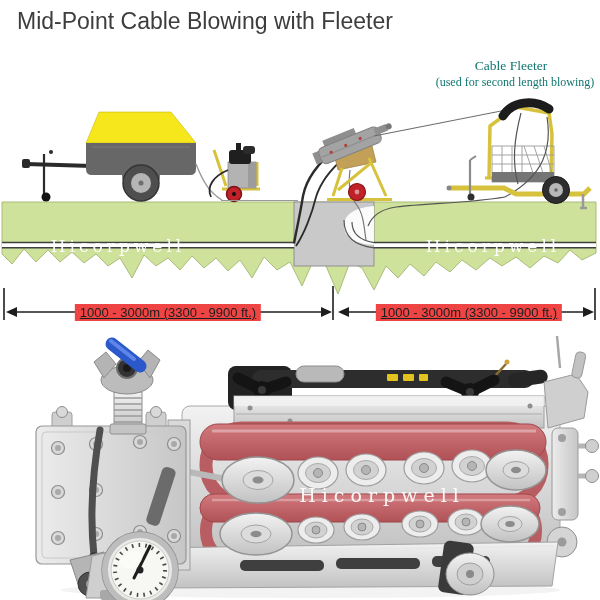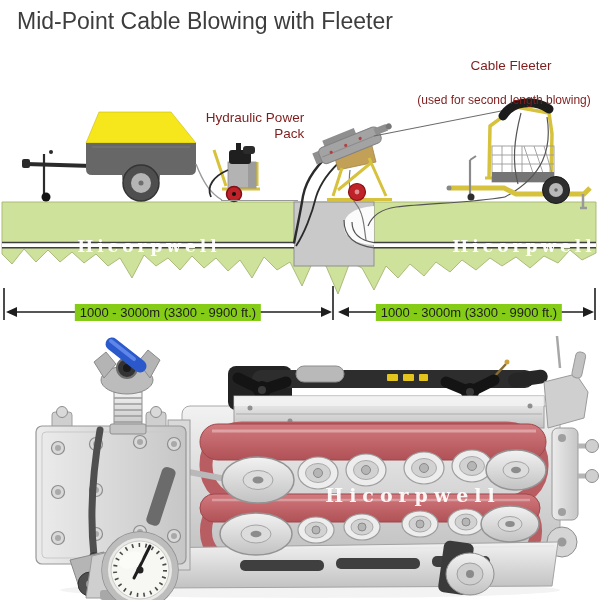--- a/index.html
+++ b/index.html
@@ -2,29 +2,29 @@
 <html><head>
 <meta charset="utf-8">
 <style>
   html,body{margin:0;padding:0;background:#fff;}
   .stage{position:relative;width:600px;height:600px;background:#fff;overflow:hidden;
          font-family:"Liberation Sans",sans-serif;border-radius:17px;}
   .stage svg{position:absolute;left:0;display:block;}
   #diagram-svg{top:0;}
   #photo-svg{top:332px;}
   .title{position:absolute;left:17px;top:8px;font-size:23px;color:#3d3d3d;white-space:nowrap;}
-  .lbl{position:absolute;transform:translateX(-50%);font-size:13.5px;color:#7f1d1d;
-       text-align:right;white-space:nowrap;line-height:16px;}
+  .lbl{position:absolute;transform:translateX(-50%);font-size:13.5px;color:#0f766e;
+       text-align:center;white-space:nowrap;line-height:16px;font-family:Liberation Serif, serif;}
   .lbl.small{font-size:12px;}
   .wm{position:absolute;transform:translateX(-50%);font-family:"DejaVu Serif","Liberation Serif",serif;
-      font-weight:700;color:rgba(255,255,255,0.95);white-space:nowrap;margin-left:31px;}
+      font-weight:400;color:rgba(255,255,255,0.95);white-space:nowrap;}
   .wm-ground{font-size:17px;letter-spacing:4px;}
   .wm-photo{font-size:19px;letter-spacing:6px;color:rgba(255,255,255,0.92);}
   .meas{position:absolute;transform:translateX(-50%);font-size:13px;color:#1e1e1e;
-        background:#84cc16;padding:0 5px;height:17px;line-height:17px;white-space:nowrap;}
+        background:#ef4444;padding:0 5px;height:17px;line-height:17px;white-space:nowrap;text-decoration:underline;}
 </style>
 </head>
 <body>
 
 <div class="stage">
 
 <svg id="diagram-svg" width="600" height="332" viewBox="0 0 600 332">
 
   <path d="M2,202 L596,202 L596,253 L582,260 L570,250 L558,263 L544,256 L530,268 L516,257 L502,266
        L490,258 L476,270 L462,260 L450,272 L436,262 L424,276 L410,264 L398,278 L386,266 L374,290
@@ -360,29 +360,25 @@
     <circle cx="140" cy="570" r="25" fill="none" stroke="#4a4a4a" stroke-width="4" stroke-dasharray="1.6 5.2"></circle>
     <line x1="134" y1="578" x2="150" y2="546" stroke="#1d1d1d" stroke-width="3" stroke-linecap="round"></line>
     <circle cx="140" cy="570" r="3.5" fill="#222"></circle>
     <ellipse cx="131" cy="560" rx="12" ry="8" fill="#ffffff" opacity="0.45" transform="rotate(-25 131 560)"></ellipse>
   </g>
 </svg>
 
 <div class="title">Mid-Point Cable Blowing with Fleeter</div>
 
 
-<div class="lbl" style="left:255px;top:110px;">
-  <div>Hydraulic Power</div>
-  <div>Pack</div>
-</div>
 
 
 <div class="lbl" style="left:511px;top:58px;">Cable Fleeter</div>
 
-<div class="lbl small" style="left:504px;top:74px;margin-top:18px;">(used for second length blowing)</div>
+<div class="lbl small" style="left:515px;top:74px;">(used for second length blowing)</div>
 
 <div class="wm wm-ground" style="left:118px;top:236px;">Hicorpwell</div>
 <div class="wm wm-ground" style="left:493px;top:236px;">Hicorpwell</div>
 
 <div class="meas" style="left:168px;top:304px;">1000 - 3000m (3300 - 9900 ft.)</div>
 <div class="meas" style="left:469px;top:304px;">1000 - 3000m (3300 - 9900 ft.)</div>
 
 <div class="wm wm-photo" style="left:382px;top:484px;">Hicorpwell</div>
 
 </div>

